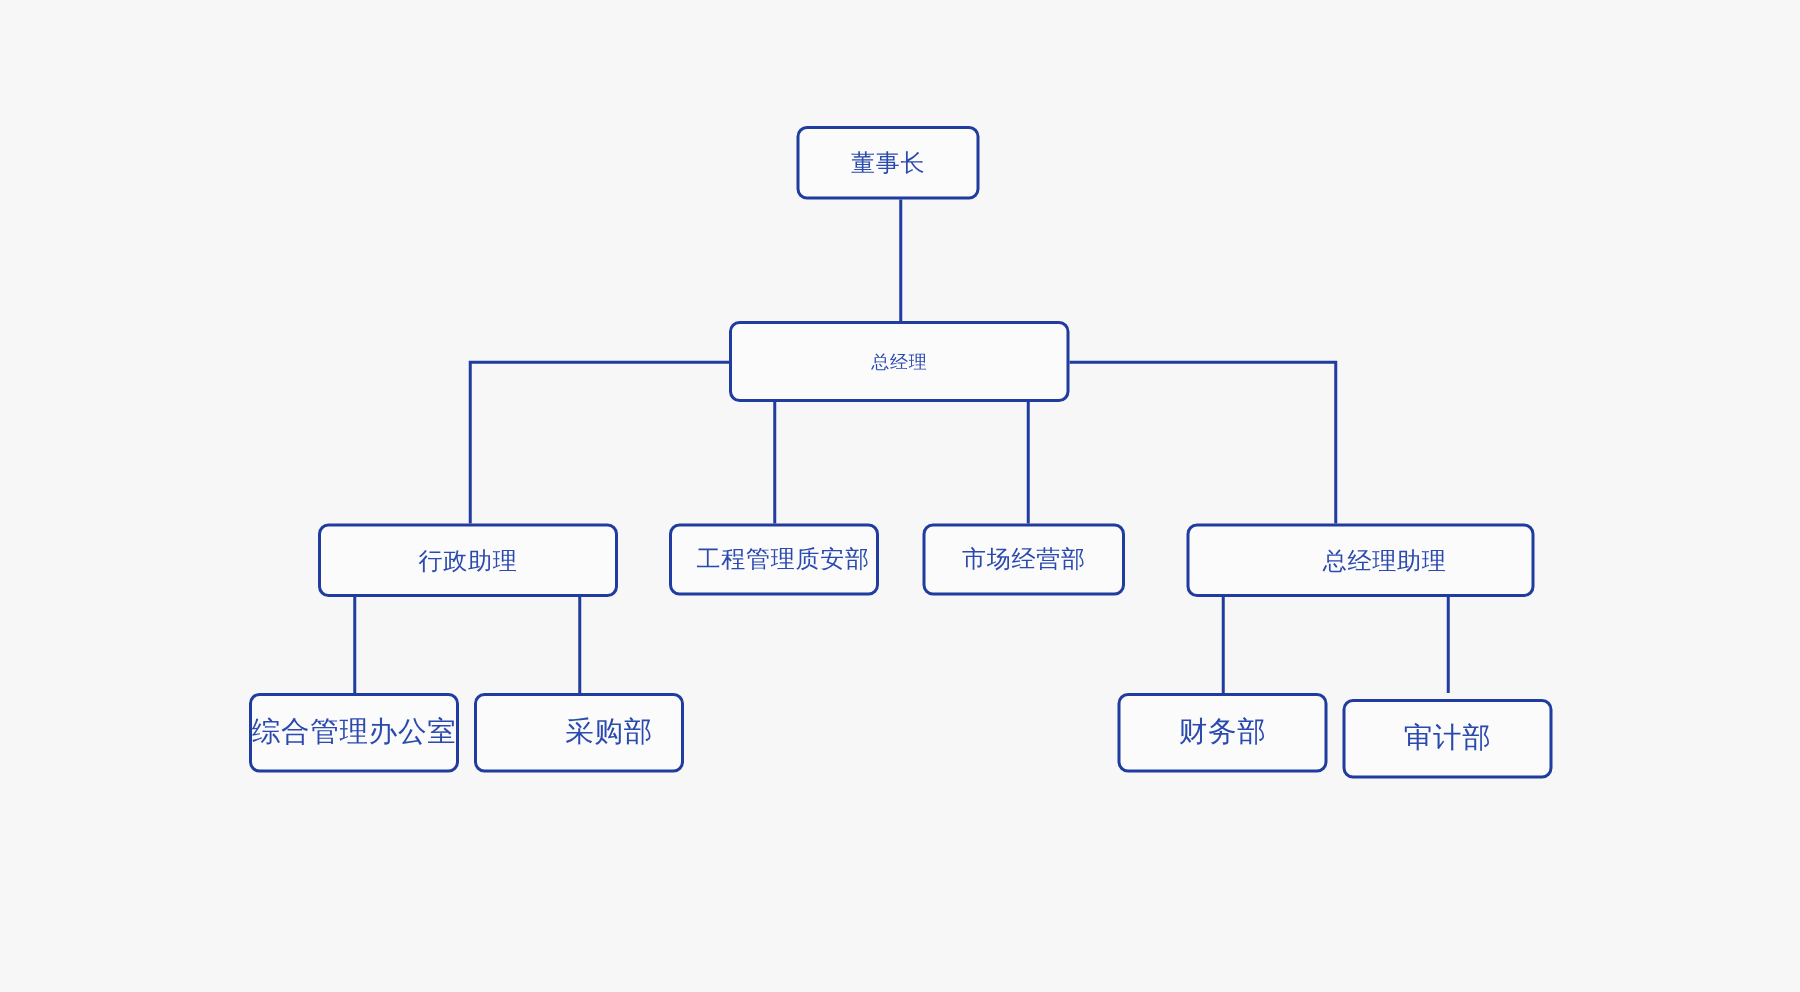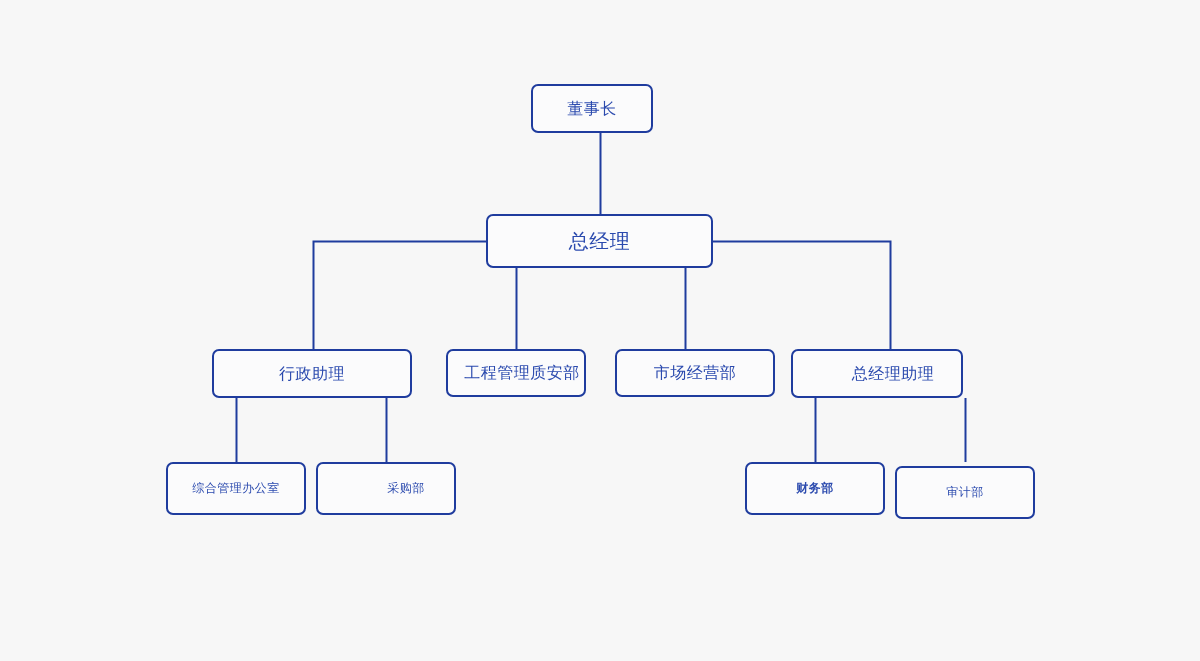--- a/index.html
+++ b/index.html
@@ -39,28 +39,28 @@
   }
   .node .node-label {
     color: #2b4aae;
     font-size: 16px;
     line-height: 1.2;
     letter-spacing: 0.5px;
     white-space: nowrap;
     text-align: center;
   }
   .node.level-2 .node-label {
-    font-size: 20px;
+    font-size: 12px;
   }
   .node.level-3-wide .node-label,
   .node.level-3 .node-label {
     font-size: 16px;
   }
   .node.level-4 .node-label {
-    font-size: 12px;
+    font-size: 19px;
   }
 </style>
 </head>
 <body>
 
 <div id="chart-root">
 
   <svg id="connector-layer" width="1200" height="661" viewBox="0 0 1200 661" fill="none" stroke="#1f3c9e" stroke-width="2" stroke-linecap="butt">
 
     <path d="M 600.5 133 L 600.5 214"></path>
@@ -91,37 +91,37 @@
   </div>
 
   <div class="node level-3-wide" style="left:212px; top:349px; width:200px; height:49px;">
     <span class="node-label">行政助理</span>
   </div>
 
   <div class="node level-3" style="left:446px; top:349px; width:140px; height:48px;padding-left:12px;">
     <span class="node-label">工程管理质安部</span>
   </div>
 
-  <div class="node level-3" style="left:615px; top:349px; width:160px; height:48px;">
+  <div class="node level-3" style="left:615px; top:349px; width:135px; height:48px;">
     <span class="node-label">市场经营部</span>
   </div>
 
-  <div class="node level-3-wide" style="left:791px; top:349px; width:172px; height:49px;padding-left:32px;">
+  <div class="node level-3-wide" style="left:791px; top:349px; width:232px; height:49px;padding-left:32px;">
     <span class="node-label">总经理助理</span>
   </div>
 
   <div class="node level-4" style="left:166px; top:462px; width:140px; height:53px;">
     <span class="node-label">综合管理办公室</span>
   </div>
 
   <div class="node level-4" style="left:316px; top:462px; width:140px; height:53px;padding-left:40px;">
     <span class="node-label">采购部</span>
   </div>
 
-  <div class="node level-4" style="left:745px; top:462px; width:140px; height:53px;font-weight:bold;">
+  <div class="node level-4" style="left:745px; top:462px; width:140px; height:53px;">
     <span class="node-label">财务部</span>
   </div>
 
   <div class="node level-4" style="left:895px; top:466px; width:140px; height:53px;">
     <span class="node-label">审计部</span>
   </div>
 
 </div>
 
 </body></html>

